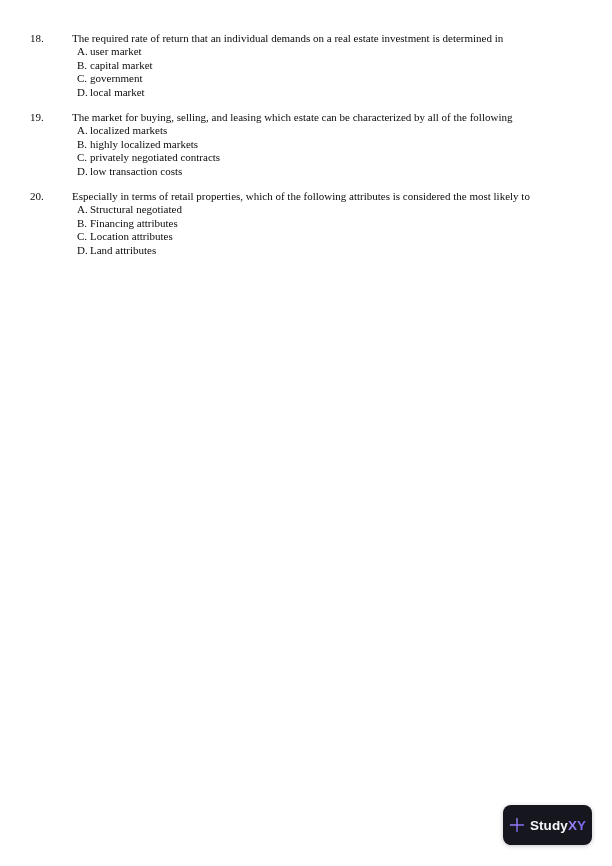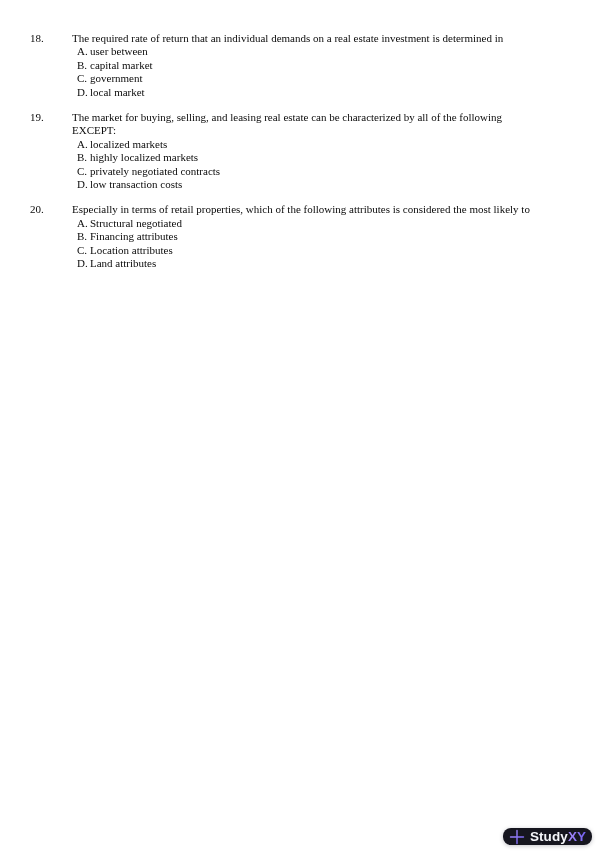--- a/index.html
+++ b/index.html
@@ -41,21 +41,21 @@
   }
   .opt-letter {
     width: 13px;
     flex: 0 0 13px;
   }
   .watermark {
     position: absolute;
     right: 20px;
     bottom: 21px;
     width: 89px;
-    height: 17px;
+    height: 40px;
     background: #16161f;
     border-radius: 8px;
     display: flex;
     align-items: center;
     justify-content: center;
     gap: 5px;
     box-shadow: 0 1px 4px rgba(20,20,35,0.25);
     font-family: "Liberation Sans", "DejaVu Sans", sans-serif;
   }
   .plus-icon { display: block; }
@@ -78,43 +78,42 @@
 
 <div class="page">
 
   <div class="question">
     <div class="qnum">18.</div>
     <div class="qbody">
       <div class="qline">The required rate of return that an individual demands on a real estate investment is determined in</div>
       <div class="options">
         <div class="option">
           <span class="opt-letter">A.</span>
-          <span>user between</span>
+          <span>user market</span>
         </div>
         <div class="option">
           <span class="opt-letter">B.</span>
           <span>capital market</span>
         </div>
         <div class="option">
           <span class="opt-letter">C.</span>
           <span>government</span>
         </div>
         <div class="option">
           <span class="opt-letter">D.</span>
           <span>local market</span>
         </div>
       </div>
     </div>
   </div>
 
   <div class="question">
     <div class="qnum">19.</div>
     <div class="qbody">
-      <div class="qline">The market for buying, selling, and leasing real estate can be characterized by all of the following</div>
-      <div class="qline">EXCEPT:</div>
+      <div class="qline">The market for buying, selling, and leasing which estate can be characterized by all of the following</div>
       <div class="options">
         <div class="option">
           <span class="opt-letter">A.</span>
           <span>localized markets</span>
         </div>
         <div class="option">
           <span class="opt-letter">B.</span>
           <span>highly localized markets</span>
         </div>
         <div class="option">

